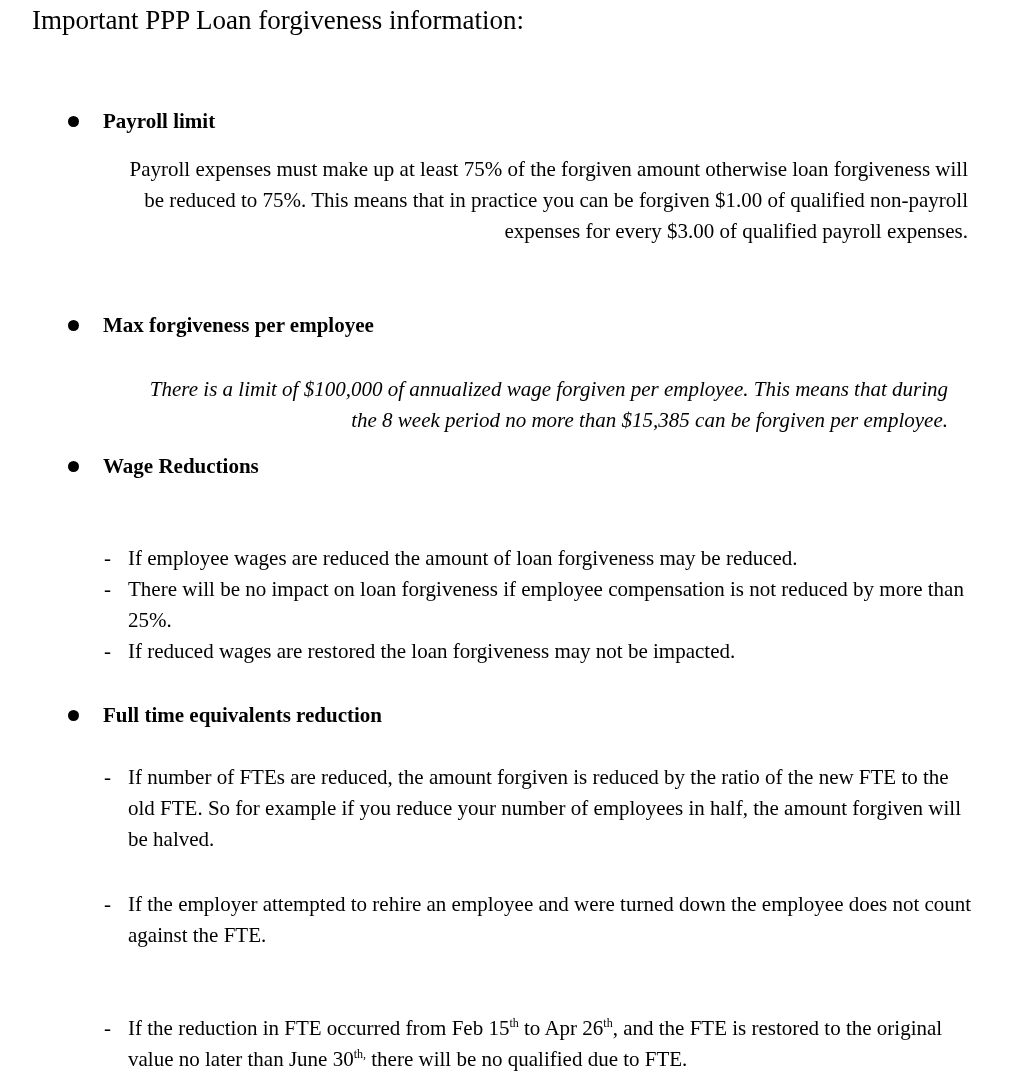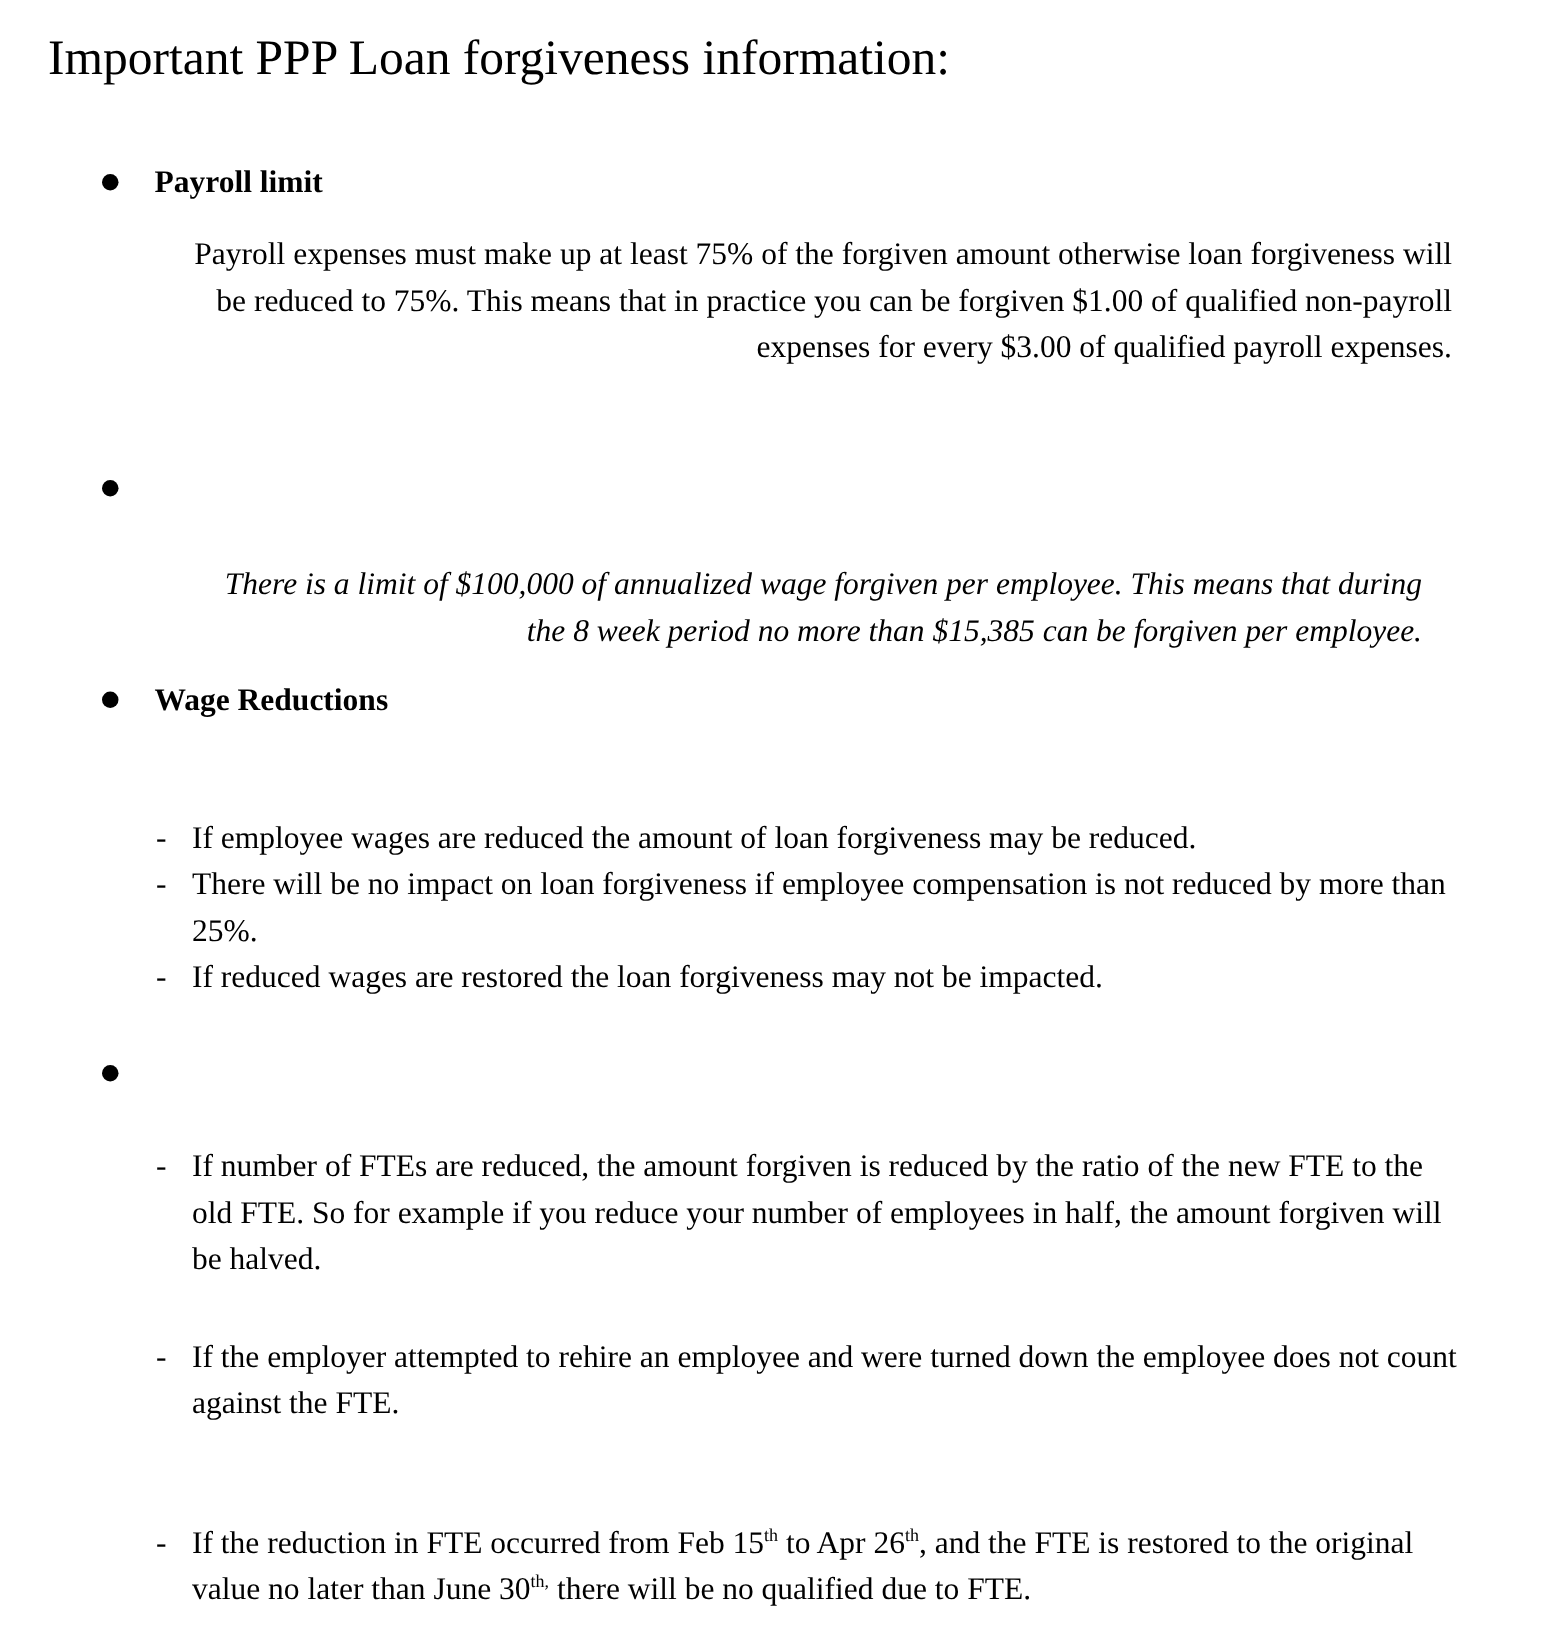--- a/index.html
+++ b/index.html
@@ -1,61 +1,61 @@
 <!DOCTYPE html>
 <html><head>
 <meta charset="utf-8">
 <style>
   html, body { margin:0; padding:0; background:#ffffff; }
   body {
     width:1028px; height:1092px; overflow:hidden; position:relative;
     font-family:"Liberation Serif", serif; color:#000;
   }
-  .title { position:absolute; left:32px; top:21px; font-size:33px; line-height:36px; }
+  .title { position:absolute; left:32px; top:2px; font-size:27px; line-height:36px; }
   .bullet-row { position:absolute; left:68px; font-size:21px; font-weight:bold; line-height:28px;text-align:center; }
   .bullet-row .dot { display:inline-block; width:11px; height:11px; border-radius:50%; background:#000; vertical-align:middle; margin-right:24px; position:relative; top:-2px; }
   .para { position:absolute; left:128px; width:860px; font-size:21px; line-height:31px;text-align:right; }
   .dash-item { position:absolute; left:104px; width:880px; font-size:21px; line-height:31px; }
   .dash-item .dash { position:absolute; left:0; top:0; }
   .dash-item .txt { display:block; margin-left:24px; }
   sup { font-size:12px; line-height:0;text-align:right; }
 </style>
 </head>
 <body>
 
 <div class="title">Important PPP Loan forgiveness information:</div>
 
 <div class="bullet-row" style="top:107px;">
   <span class="dot"></span><span>Payroll limit</span>
 </div>
 <div class="para" style="top:154px;width:840px;">Payroll expenses must make up at least 75% of the forgiven amount otherwise loan forgiveness will be reduced to 75%. This means that in practice you can be forgiven $1.00 of qualified non-payroll expenses for every $3.00 of qualified payroll expenses.</div>
 
 <div class="bullet-row" style="top:311px;">
-  <span class="dot"></span>
+  <span class="dot"></span><span>Max forgiveness per employee</span>
 </div>
 <div class="para" style="top:374px;width:820px;font-style:italic;">There is a limit of $100,000 of annualized wage forgiven per employee. This means that during the 8 week period no more than $15,385 can be forgiven per employee.</div>
 
 <div class="bullet-row" style="top:452px;">
   <span class="dot"></span><span>Wage Reductions</span>
 </div>
 <div class="dash-item" style="top:543px;">
   <span class="dash">-</span>
   <span class="txt">If employee wages are reduced the amount of loan forgiveness may be reduced.</span>
 </div>
 <div class="dash-item" style="top:574px;width:870px;">
   <span class="dash">-</span>
   <span class="txt">There will be no impact on loan forgiveness if employee compensation is not reduced by more than 25%.</span>
 </div>
 <div class="dash-item" style="top:636px;">
   <span class="dash">-</span>
   <span class="txt">If reduced wages are restored the loan forgiveness may not be impacted.</span>
 </div>
 
 <div class="bullet-row" style="top:701px;">
-  <span class="dot"></span>
+  <span class="dot"></span><span>Full time equivalents reduction</span>
 </div>
 <div class="dash-item" style="top:762px;width:860px;">
   <span class="dash">-</span>
   <span class="txt">If number of FTEs are reduced, the amount forgiven is reduced by the ratio of the new FTE to the old FTE. So for example if you reduce your number of employees in half, the amount forgiven will be halved.</span>
 </div>
 <div class="dash-item" style="top:889px;width:870px;">
   <span class="dash">-</span>
   <span class="txt">If the employer attempted to rehire an employee and were turned down the employee does not count against the FTE.</span>
 </div>
 <div class="dash-item" style="top:1013px;width:860px;">

